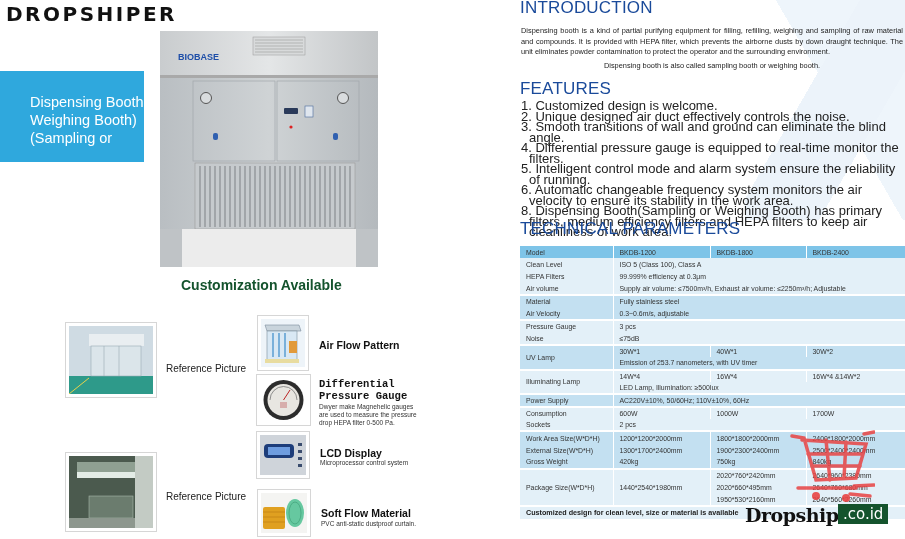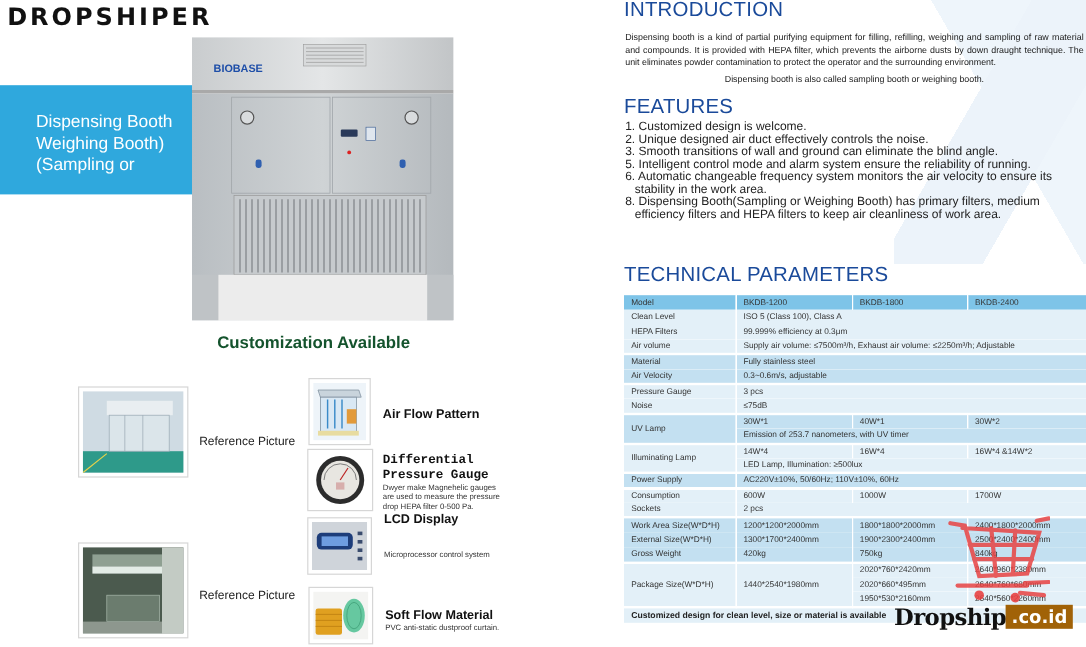--- a/index.html
+++ b/index.html
@@ -1,43 +1,43 @@
 <!DOCTYPE html>
 <html><head>
 <meta charset="utf-8">
 <style>
   * { box-sizing: border-box; margin: 0; padding: 0; }
   body { width: 905px; height: 539px; overflow: hidden; background: #ffffff; font-family: "Liberation Sans", sans-serif; position: relative; }
   .bg-hex { position: absolute; right: 0; top: 0; width: 160px; height: 220px; background:
       linear-gradient(120deg, transparent 40%, #eaf2fa 40%, #eaf2fa 70%, transparent 70%),
       linear-gradient(60deg, transparent 55%, #edf4fb 55%); opacity: 0.9; }
   .brand { position: absolute; left: 6px; top: 2px; font-family: "DejaVu Sans", sans-serif; font-weight: bold; font-size: 20px; letter-spacing: 2.5px; color: #111; }
-  .bluebox { position: absolute; left: 0; top: 71px; width: 160px; height: 91px; background: #2fa8dd; color: #fff; font-size: 14.5px; line-height: 18px; padding: 22px 0 0 30px; }
+  .bluebox { position: absolute; left: 0; top: 71px; width: 144px; height: 91px; background: #2fa8dd; color: #fff; font-size: 14.5px; line-height: 18px; padding: 22px 0 0 30px; }
   .bluebox span { display: block; }
   .product { position: absolute; left: 160px; top: 31px; width: 218px; height: 236px; }
   .custom-title { position: absolute; left: 181px; top: 277px; font-size: 14px; font-weight: bold; color: #14532d; }
   .thumb { position: absolute; border: 1px solid #d6d6d6; background: #fff; padding: 3px; }
   .ref-label { position: absolute; font-size: 10px; color: #222; }
   .feat-title { position: absolute; font-size: 10.5px; font-weight: bold; color: #111; line-height: 12px; }
   .feat-desc { position: absolute; font-size: 6.5px; color: #333; line-height: 8px; }
   .h2 { position: absolute; font-size: 17px; color: #1a4a9a; font-weight: normal; letter-spacing: 0.2px; }
   .para { position: absolute; font-size: 7.4px; color: #222; line-height: 10.5px; text-align: center; }
-  .flist { position: absolute; left: 521px; top: 101px; width: 384px; font-size: 10px; color: #222; line-height: 10.5px; list-style: none; }
+  .flist { position: absolute; left: 521px; top: 101px; width: 384px; font-size: 13px; color: #222; line-height: 10.5px; list-style: none; }
   .flist li { padding-left: 8px; text-indent: -8px; }
   table.spec { position: absolute; left: 520px; top: 246px; width: 385px; border-collapse: collapse; font-size: 6.9px; color: #333; table-layout: fixed; }
   table.spec td { padding: 0 6px; height: 12.4px; vertical-align: middle; white-space: nowrap; overflow: hidden; }
   table.spec tr.hdr td { background: #7ec4e8; height: 12px; border-right: 1px solid #fff; }
   table.spec tr.a td { background: #e3f0f8; }
   table.spec tr.b td { background: #c3e0f1; }
   table.spec td.vb { border-right: 1px solid #fff; }
   table.spec tr.gap td { border-top: 2px solid #fff; }
   table.spec tr.foot td { background: #e3f0f8; font-weight: bold; font-size: 7.2px; color: #222; height: 13px; border-top: 2px solid #fff; }
   .wm-cart { position: absolute; left: 790px; top: 430px; width: 85px; height: 75px; }
   .wm-text { position: absolute; left: 745px; top: 504px; font-family: "DejaVu Serif", serif; font-weight: bold; font-size: 19px; color: #111; letter-spacing: -0.5px; }
-  .wm-badge { position: absolute; left: 838px; top: 504px; background: #a16207; color: #fff; font-family: "DejaVu Sans", sans-serif; font-weight: bold; font-size: 15px; padding: 1px 5px; }
+  .wm-badge { position: absolute; left: 838px; top: 504px; background: #14532d; color: #fff; font-family: "DejaVu Sans", sans-serif; font-weight: normal; font-size: 15px; padding: 1px 5px; }
 </style>
 </head>
 <body>
 
 <div class="bg-hex"></div>
 
 <div class="brand">DROPSHIPER</div>
 
 <div class="bluebox">
   <span>Dispensing Booth</span>
@@ -179,21 +179,21 @@
     <rect x="4" y="9" width="30" height="14" rx="4" fill="#1d3d7a"></rect>
     <rect x="8" y="12" width="22" height="8" fill="#6e9de0"></rect>
     <g fill="#3a4c6e">
         <rect x="38" y="8" width="4" height="3"></rect>
         <rect x="38" y="15" width="4" height="3"></rect>
         <rect x="38" y="22" width="4" height="3"></rect>
         <rect x="38" y="29" width="4" height="3"></rect>
       </g>
   </svg>
 </div>
-<div class="feat-title" style="left:320px; top:427px;">LCD Display</div>
+<div class="feat-title" style="left:320px; top:447px;">LCD Display</div>
 <div class="feat-desc" style="left:320px; top:459px;">Microprocessor control system</div>
 
 <div class="thumb" style="left:257px; top:489px; width:54px; height:48px;">
   <svg width="46" height="40" viewBox="0 0 46 40">
     <rect width="46" height="40" fill="#f4f4f2"></rect>
     <rect x="2" y="14" width="22" height="22" rx="2" fill="#e0a020"></rect>
     <g stroke="#b97a10" stroke-width="0.6">
         <line x1="2" y1="19" x2="24" y2="19"></line>
         <line x1="2" y1="24" x2="24" y2="24"></line>
         <line x1="2" y1="29" x2="24" y2="29"></line>
@@ -207,20 +207,21 @@
 
 <div class="h2" style="left:520px; top:-2px;">INTRODUCTION</div>
 <p class="para" style="left:521px; top:26px; width:382px; text-align: justify;">Dispensing booth is a kind of partial purifying equipment for filling, refilling, weighing and sampling of raw material and compounds. It is provided with HEPA filter, which prevents the airborne dusts by down draught technique. The unit eliminates powder contamination to protect the operator and the surrounding environment.</p>
 <p class="para" style="left:521px; top:61px; width:382px;">Dispensing booth is also called sampling booth or weighing booth.</p>
 
 <div class="h2" style="left:520px; top:79px;">FEATURES</div>
 <ul class="flist">
   <li>1. Customized design is welcome.</li>
   <li>2. Unique designed air duct effectively controls the noise.</li>
   <li>3. Smooth transitions of wall and ground can eliminate the blind angle.</li>
+  <li>4. Differential pressure gauge is equipped to real-time monitor the filters.</li>
   <li>5. Intelligent control mode and alarm system ensure the reliability of running.</li>
   <li>6. Automatic changeable frequency system monitors the air velocity to ensure its stability in the work area.</li>
   <li>8. Dispensing Booth(Sampling or Weighing Booth) has primary filters, medium efficiency filters and HEPA filters to keep air cleanliness of work area.</li>
 </ul>
 
 <div class="h2" style="left:520px; top:219px;">TECHNICAL PARAMETERS</div>
 
 <table class="spec">
   <colgroup>
       <col style="width:93px">

